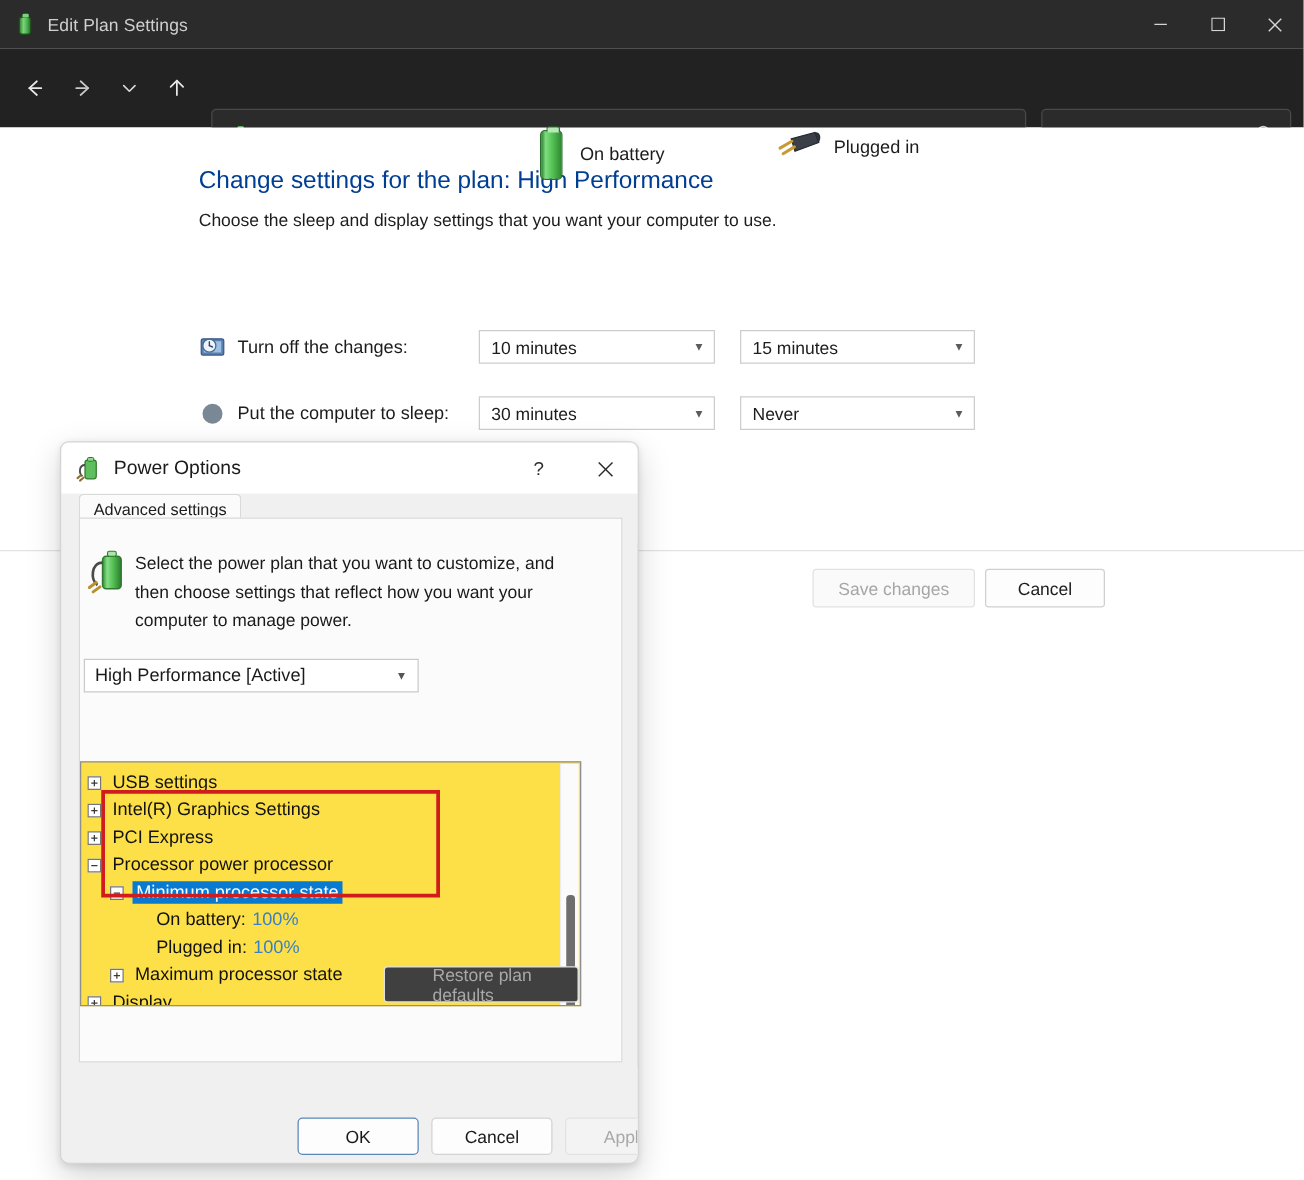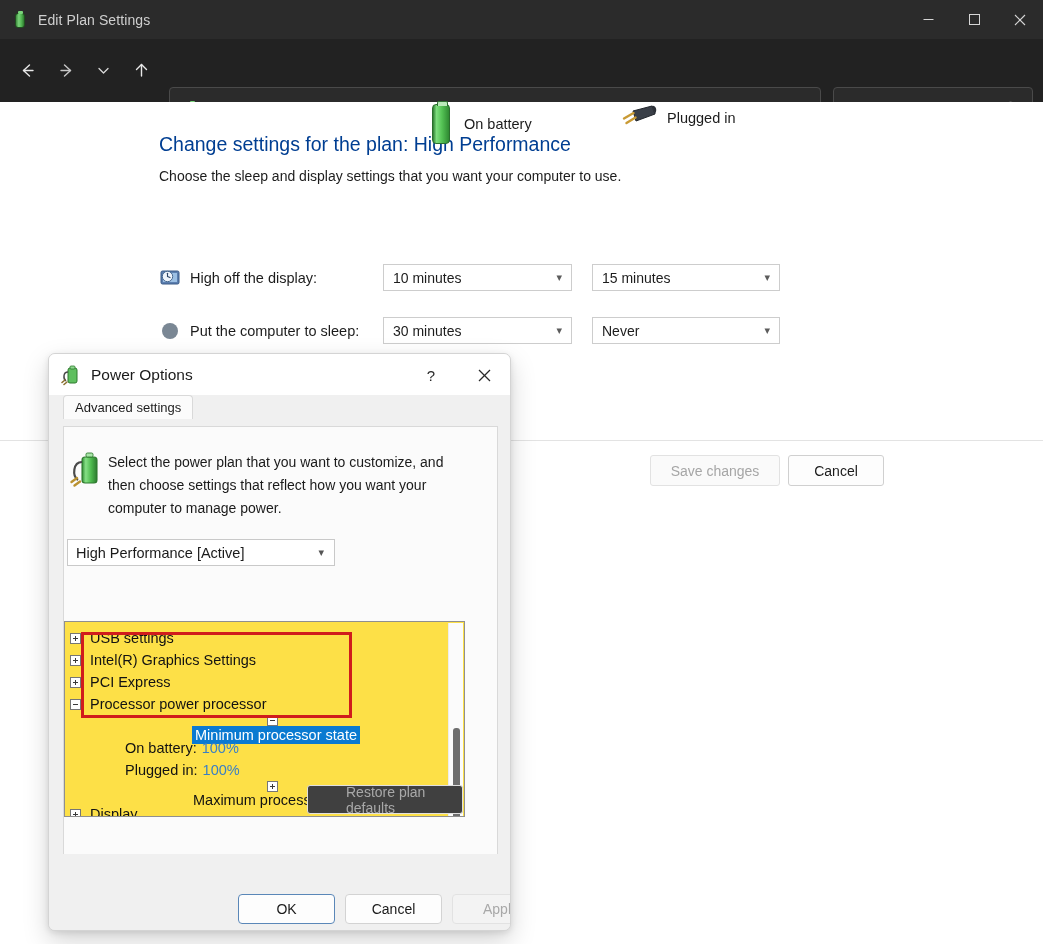--- a/index.html
+++ b/index.html
@@ -319,21 +319,21 @@
     border-bottom: none;
     border-radius: 4px 4px 0 0;
     display: flex;
     align-items: center;
     font-size: 13px;
     color: #1c1c1c;
   }
 
   .tabpanel {
     position: absolute;
-    left: 14px; top: 72px;
+    left: 14px; top: 60px;
     width: 435px; height: 436px;
     background: #fbfbfb;
     border: 1px solid #d9d9d9;
   }
 
   .dlg-blurb {
     position: absolute;
     left: 44px; top: 24px;
     width: 355px;
     font-size: 14px;
@@ -409,21 +409,21 @@
   .tval { color: #3a7fc4; margin-left: 5px; }
   .tleaf {
     display: flex;
     align-items: center;
     height: 22px;
     font-size: 14.5px;
     color: #121212;
     white-space: nowrap;
   }
   .ind1 { padding-left: 1px; }
-  .ind2 { padding-left: 19px; flex-direction: column; }
+  .ind2 { padding-left: 19px; }
   .ind3 { padding-left: 56px; }
 
   .redbox {
     position: absolute;
     left: 81px; top: 632px;
     width: 271px; height: 86px;
     border: 3px solid #d01c1c;
     pointer-events: none;
     z-index: 30;
   }
@@ -598,21 +598,21 @@
     <div class="setting-row" style="left:159px; top:162px;">
       <div class="rowicon">
         <svg width="22" height="22" viewBox="0 0 22 22">
           <rect x="2" y="4" width="18" height="13" rx="1.5" fill="#5b7fb0" stroke="#3a5a86" stroke-width="1"></rect>
           <rect x="4" y="6" width="14" height="9" fill="#9cc0e4"></rect>
           <circle cx="8.5" cy="9.5" r="5.2" fill="#eef4fb" stroke="#47688f" stroke-width="1"></circle>
           <line x1="8.5" y1="9.5" x2="8.5" y2="6.3" stroke="#2d4565" stroke-width="1.1" stroke-linecap="round"></line>
           <line x1="8.5" y1="9.5" x2="11" y2="10.6" stroke="#2d4565" stroke-width="1.1" stroke-linecap="round"></line>
         </svg>
       </div>
-      <span class="rowlabel">High off the display:</span>
+      <span class="rowlabel">Turn off the changes:</span>
     </div>
     <div class="combo" style="left:383px; top:162px; width:189px;">
       <span class="cval">10 minutes</span>
       <span class="carrow">▾</span>
     </div>
     <div class="combo" style="left:592px; top:162px; width:188px;">
       <span class="cval">15 minutes</span>
       <span class="carrow">▾</span>
     </div>
 

